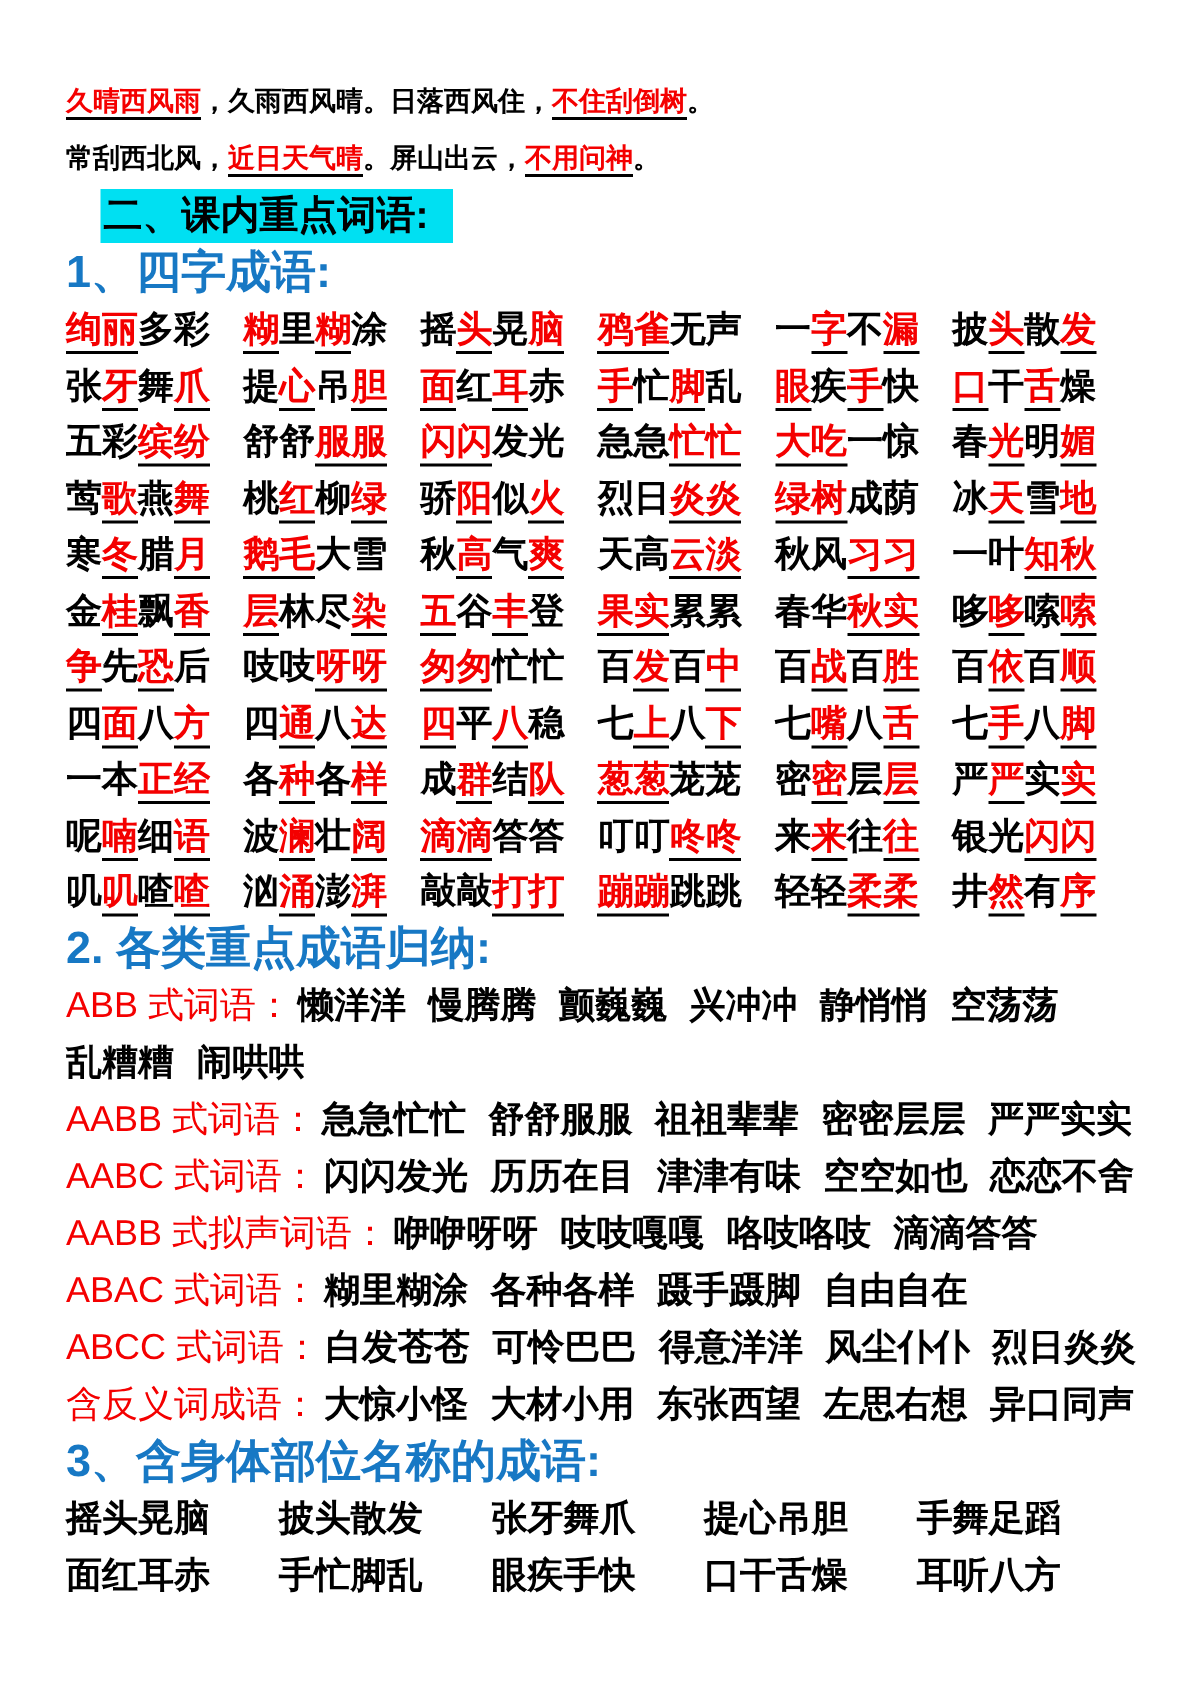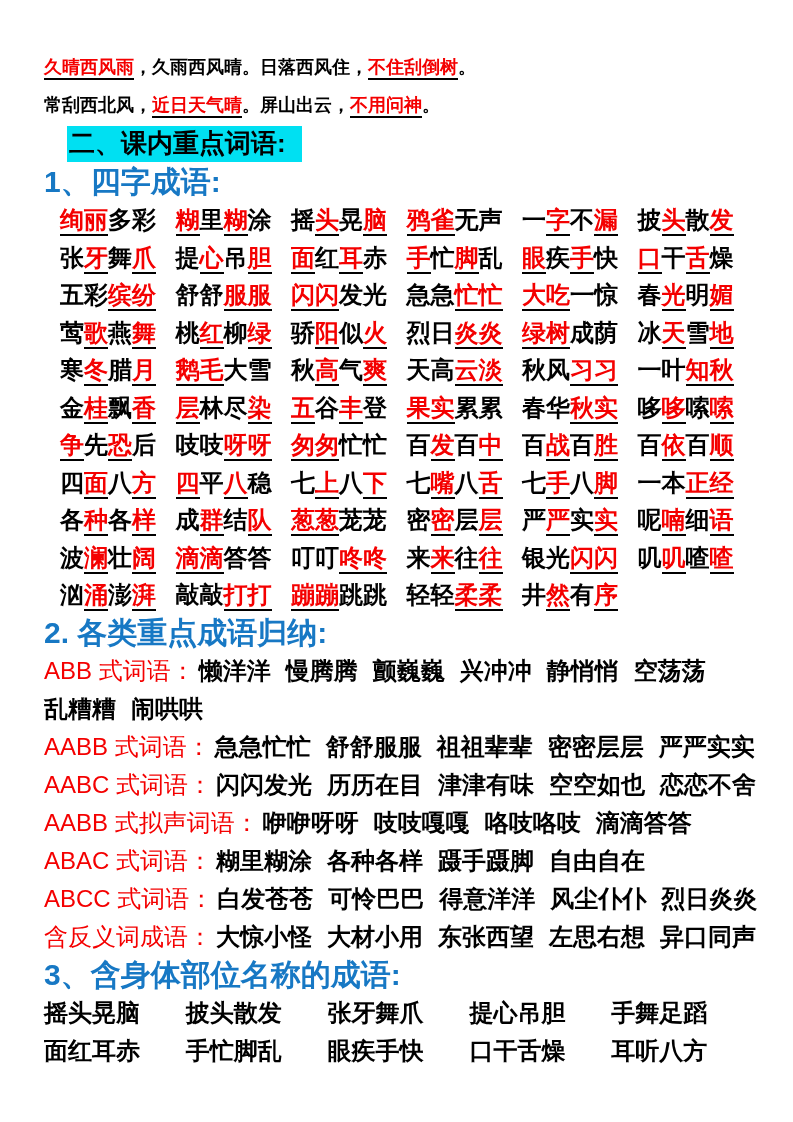--- a/index.html
+++ b/index.html
@@ -35,21 +35,21 @@
   }
 
   .blue-title {
     margin: 0;
     color: var(--blue, #1778c4);
     font-weight: 700;
     font-size: 30px;
     line-height: 38px;
   }
 
-  #grid { display: grid; grid-template-columns: repeat(6, 1fr); margin-left: 16px; }
+  #grid { display: grid; grid-template-columns: repeat(6, 1fr); }
   #grid .cell {
     font-size: 24px;
     line-height: 37.5px;
     font-weight: 600;
     white-space: nowrap;
   }
 
   .cat-line { margin: 0; font-size: 24px; line-height: 38px; font-weight: 600; white-space: nowrap; }
   .cat-label { color: var(--red, #f40000); font-weight: 400; margin-right: 4px; }
   .word { margin-right: 15px; }
@@ -110,20 +110,21 @@
       <div class="cell"><span class="red">果实</span><span class="blk">累累</span></div>
       <div class="cell"><span class="blk">春华</span><span class="red">秋实</span></div>
       <div class="cell"><span class="blk">哆</span><span class="red">哆</span><span class="blk">嗦</span><span class="red">嗦</span></div>
       <div class="cell"><span class="red">争</span><span class="blk">先</span><span class="red">恐</span><span class="blk">后</span></div>
       <div class="cell"><span class="blk">吱吱</span><span class="red">呀呀</span></div>
       <div class="cell"><span class="red">匆匆</span><span class="blk">忙忙</span></div>
       <div class="cell"><span class="blk">百</span><span class="red">发</span><span class="blk">百</span><span class="red">中</span></div>
       <div class="cell"><span class="blk">百</span><span class="red">战</span><span class="blk">百</span><span class="red">胜</span></div>
       <div class="cell"><span class="blk">百</span><span class="red">依</span><span class="blk">百</span><span class="red">顺</span></div>
       <div class="cell"><span class="blk">四</span><span class="red">面</span><span class="blk">八</span><span class="red">方</span></div>
+      <div class="cell"><span class="blk">四</span><span class="red">通</span><span class="blk">八</span><span class="red">达</span></div>
       <div class="cell"><span class="red">四</span><span class="blk">平</span><span class="red">八</span><span class="blk">稳</span></div>
       <div class="cell"><span class="blk">七</span><span class="red">上</span><span class="blk">八</span><span class="red">下</span></div>
       <div class="cell"><span class="blk">七</span><span class="red">嘴</span><span class="blk">八</span><span class="red">舌</span></div>
       <div class="cell"><span class="blk">七</span><span class="red">手</span><span class="blk">八</span><span class="red">脚</span></div>
       <div class="cell"><span class="blk">一本</span><span class="red">正经</span></div>
       <div class="cell"><span class="blk">各</span><span class="red">种</span><span class="blk">各</span><span class="red">样</span></div>
       <div class="cell"><span class="blk">成</span><span class="red">群</span><span class="blk">结</span><span class="red">队</span></div>
       <div class="cell"><span class="red">葱葱</span><span class="blk">茏茏</span></div>
       <div class="cell"><span class="blk">密</span><span class="red">密</span><span class="blk">层</span><span class="red">层</span></div>
       <div class="cell"><span class="blk">严</span><span class="red">严</span><span class="blk">实</span><span class="red">实</span></div>

